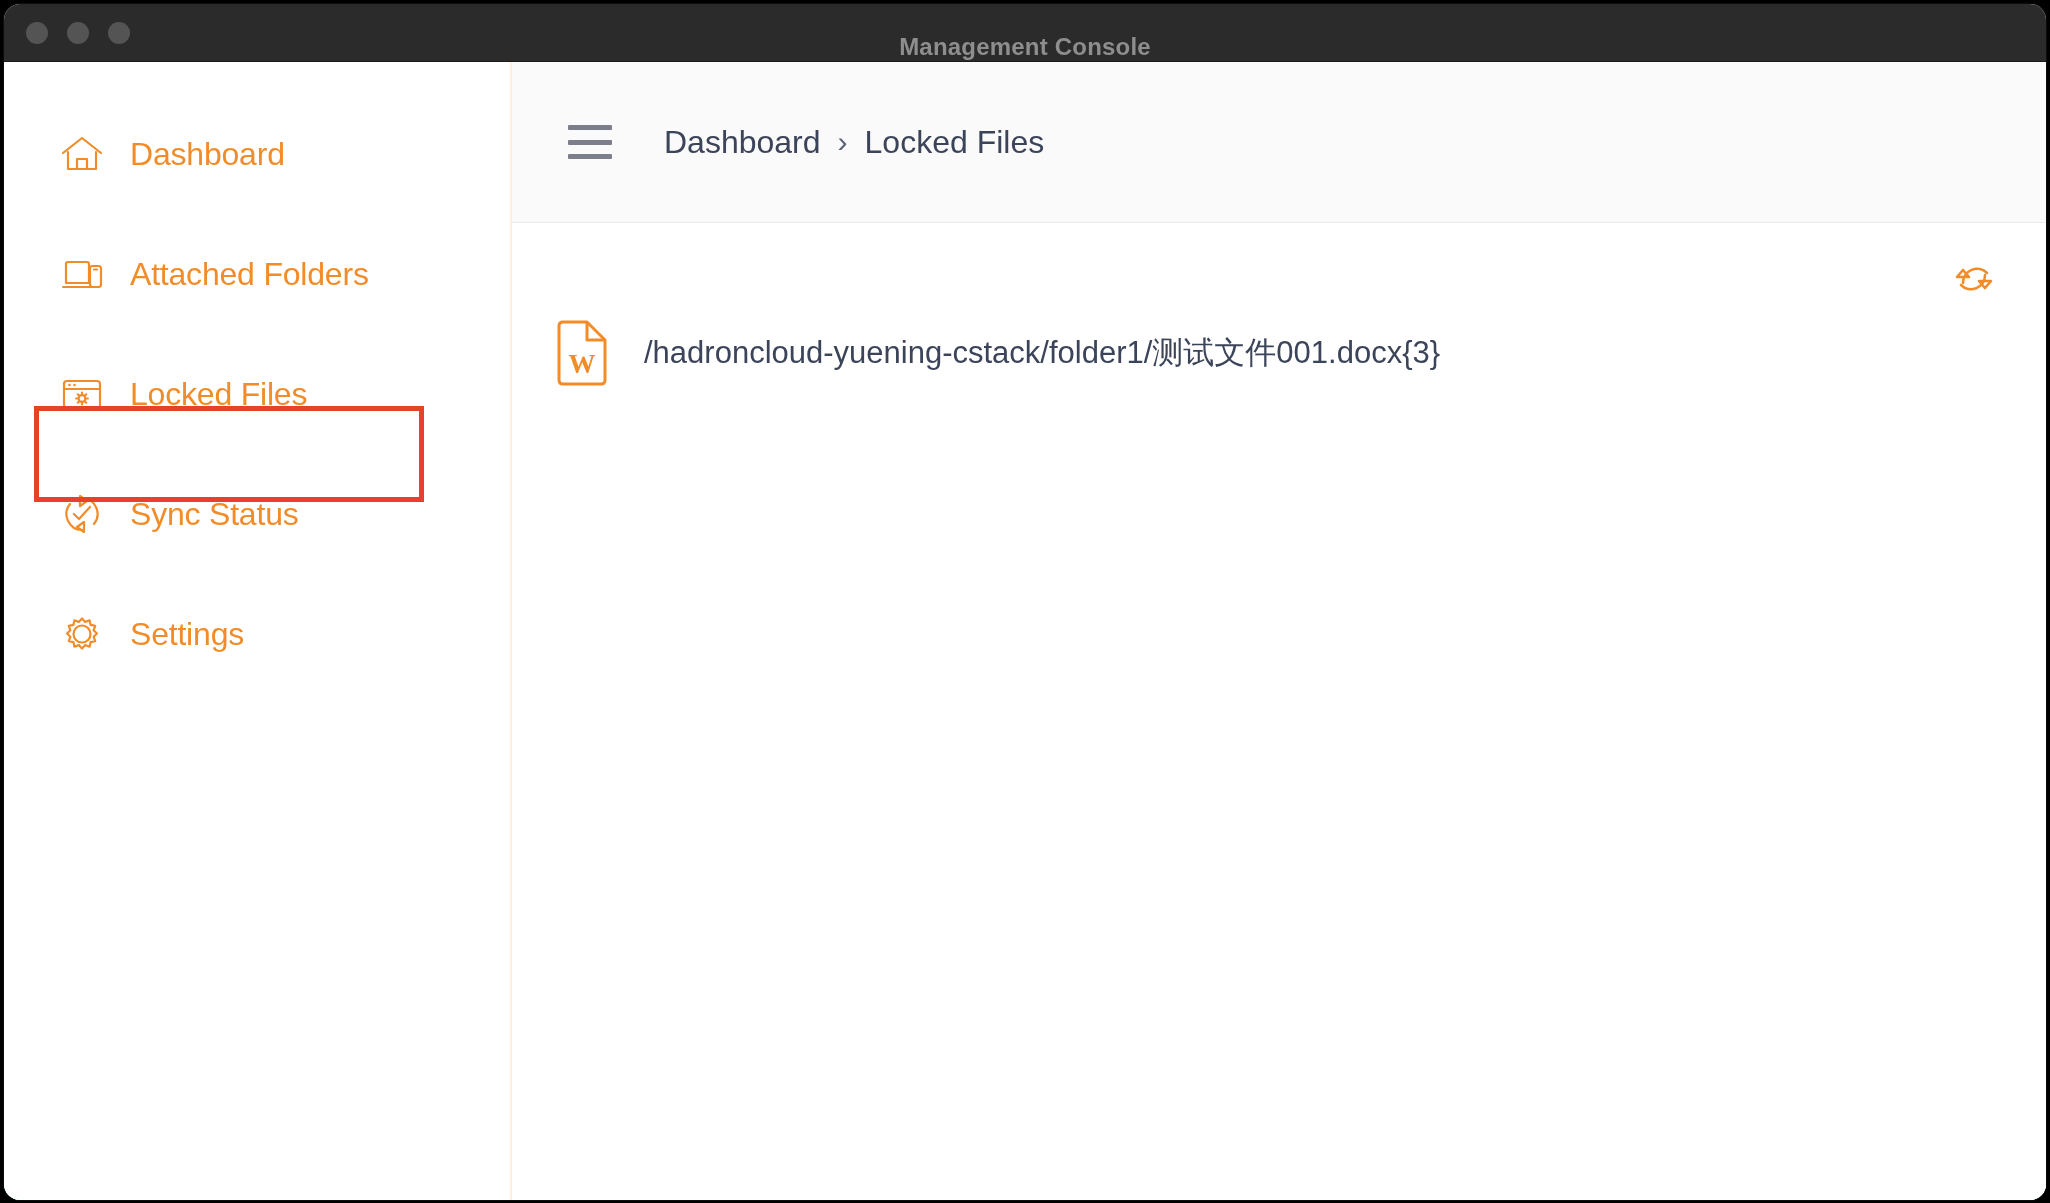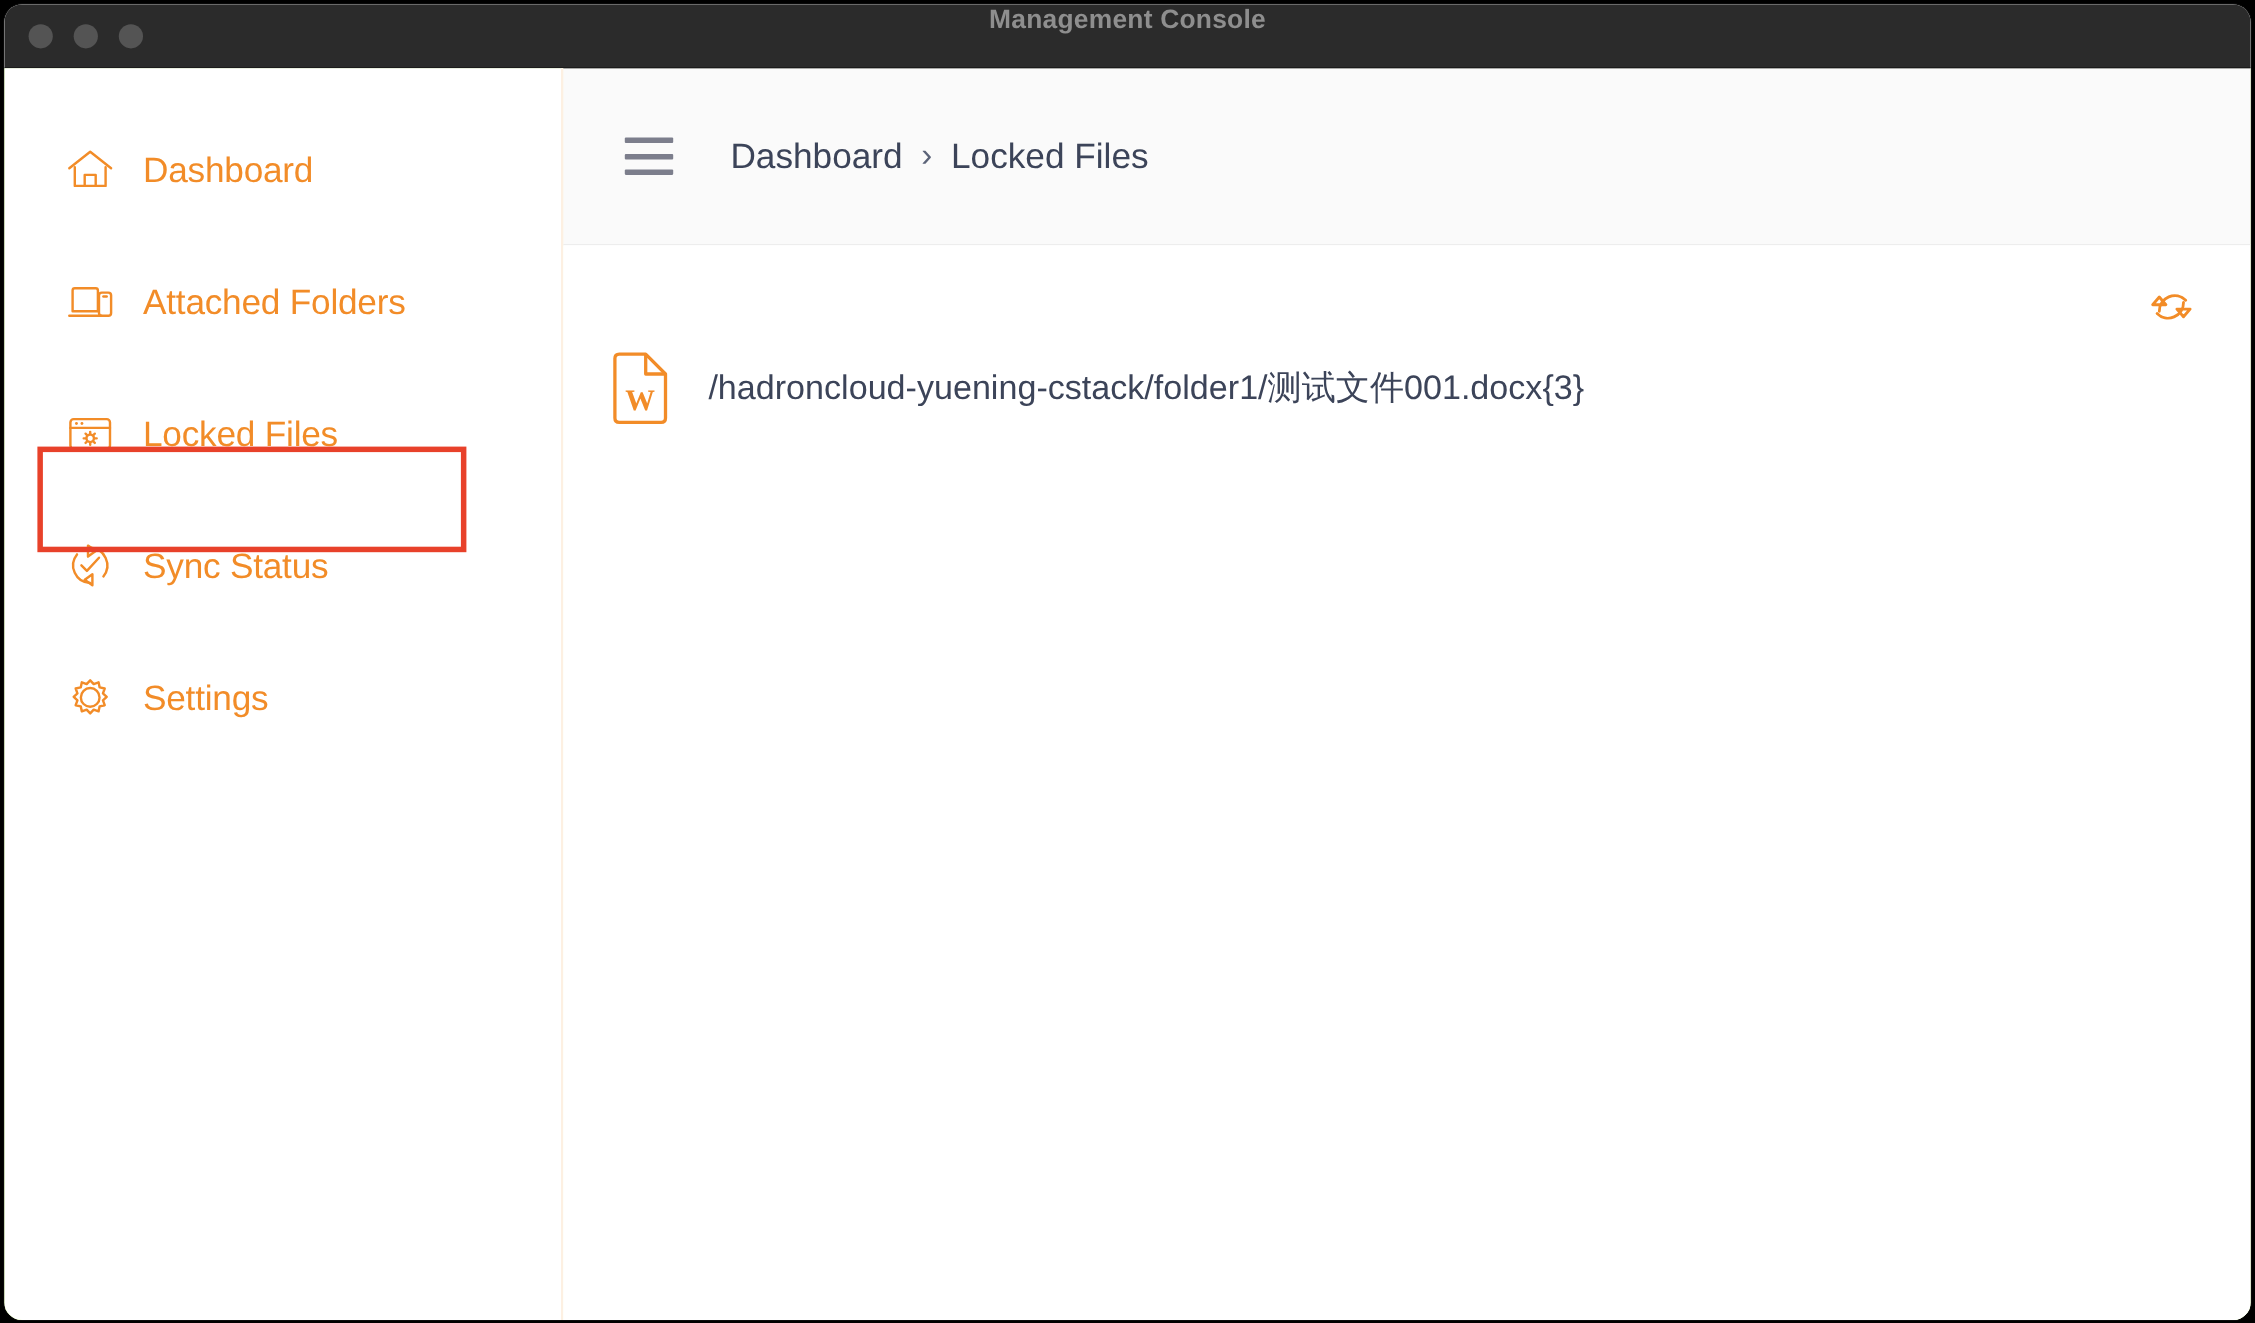--- a/index.html
+++ b/index.html
@@ -23,21 +23,21 @@
     overflow: hidden;
     box-shadow: 0 0 0 1px #0d0d0d;
   }
 
   
   #title-bar {
     position: relative;
     height: 57px;
     background: #2b2b2b;
     display: flex;
-    align-items: flex-start;
+    align-items: flex-end;
     border-bottom: 1px solid #1a1a1a;
   }
   #traffic-lights {
     position: absolute;
     left: 22px;
     top: 0;
     height: 57px;
     display: flex;
     align-items: center;
     gap: 19px;
@@ -55,21 +55,21 @@
     font-size: 24px;
     font-weight: bold;
     letter-spacing: 0.2px;
     font-family: "Liberation Sans", sans-serif;
   }
 
   
   #window-body {
     display: flex;
     height: 1139px;
-    background: #bef264;
+    background: #86efac;
   }
 
   
   #sidebar {
     width: 508px;
     min-width: 508px;
     background: #ffffff;
     border-right: 2px solid #fdf0e2;
     padding-top: 62px;
     box-sizing: border-box;

